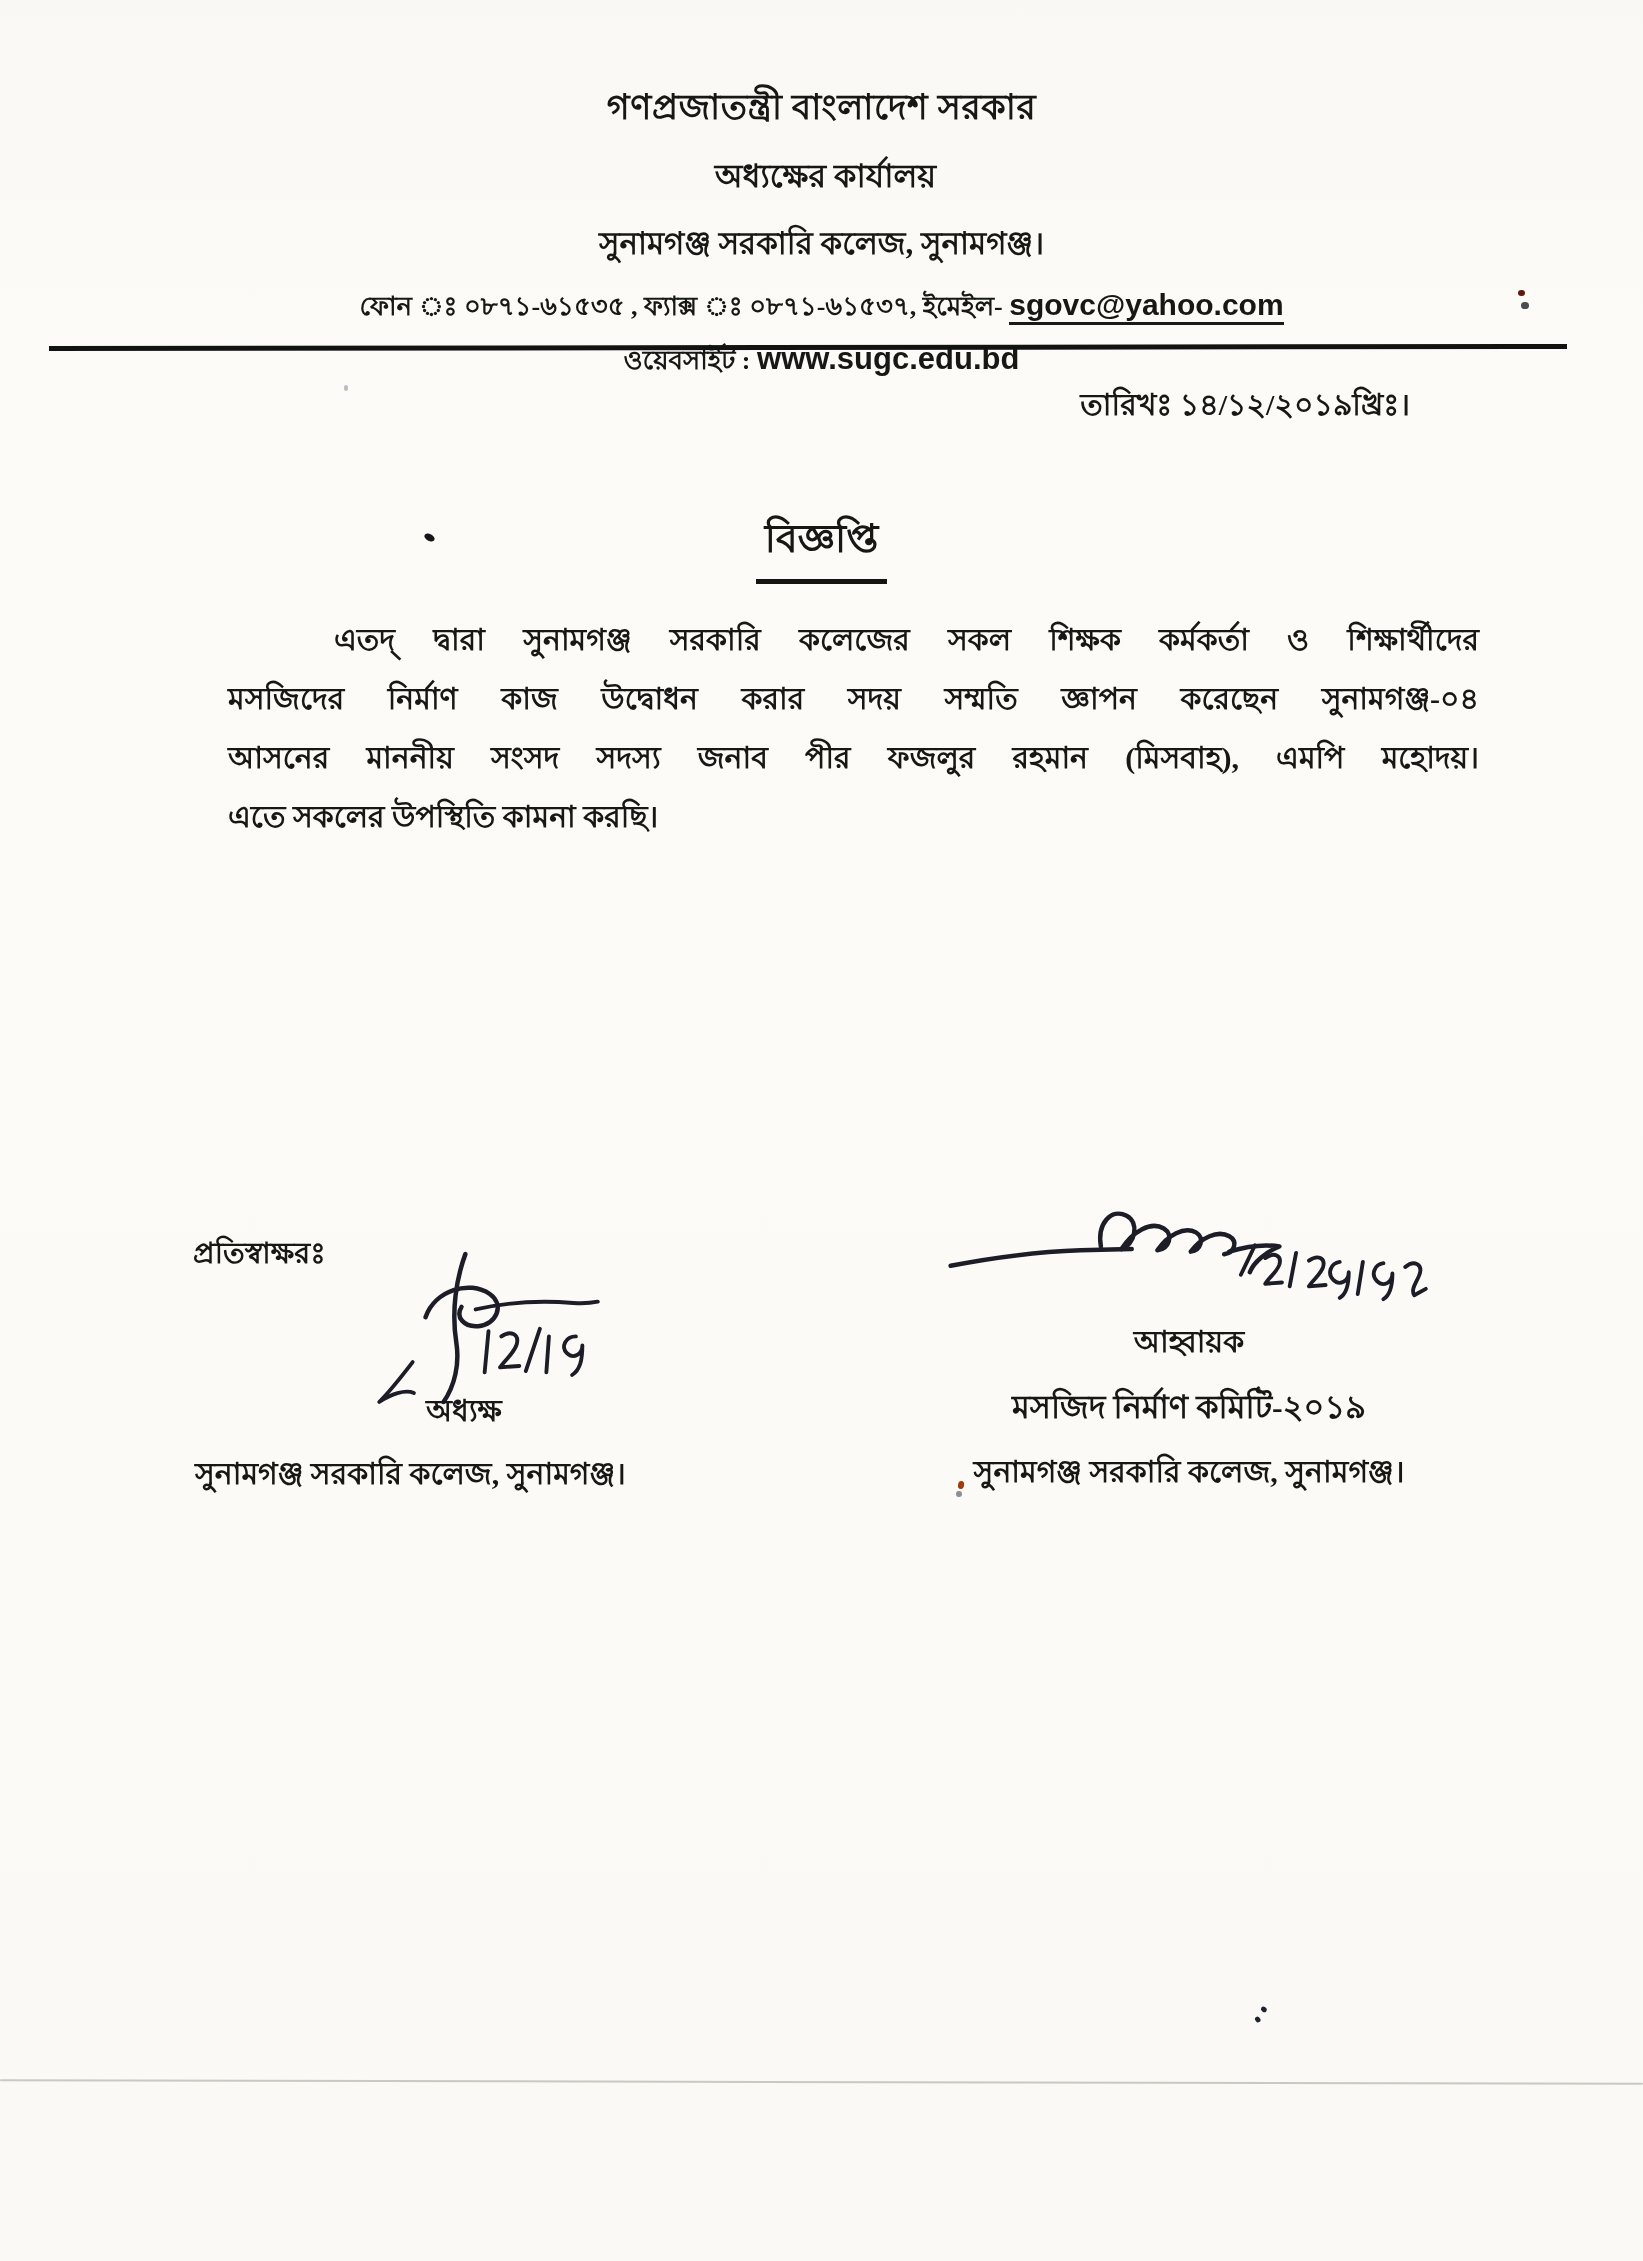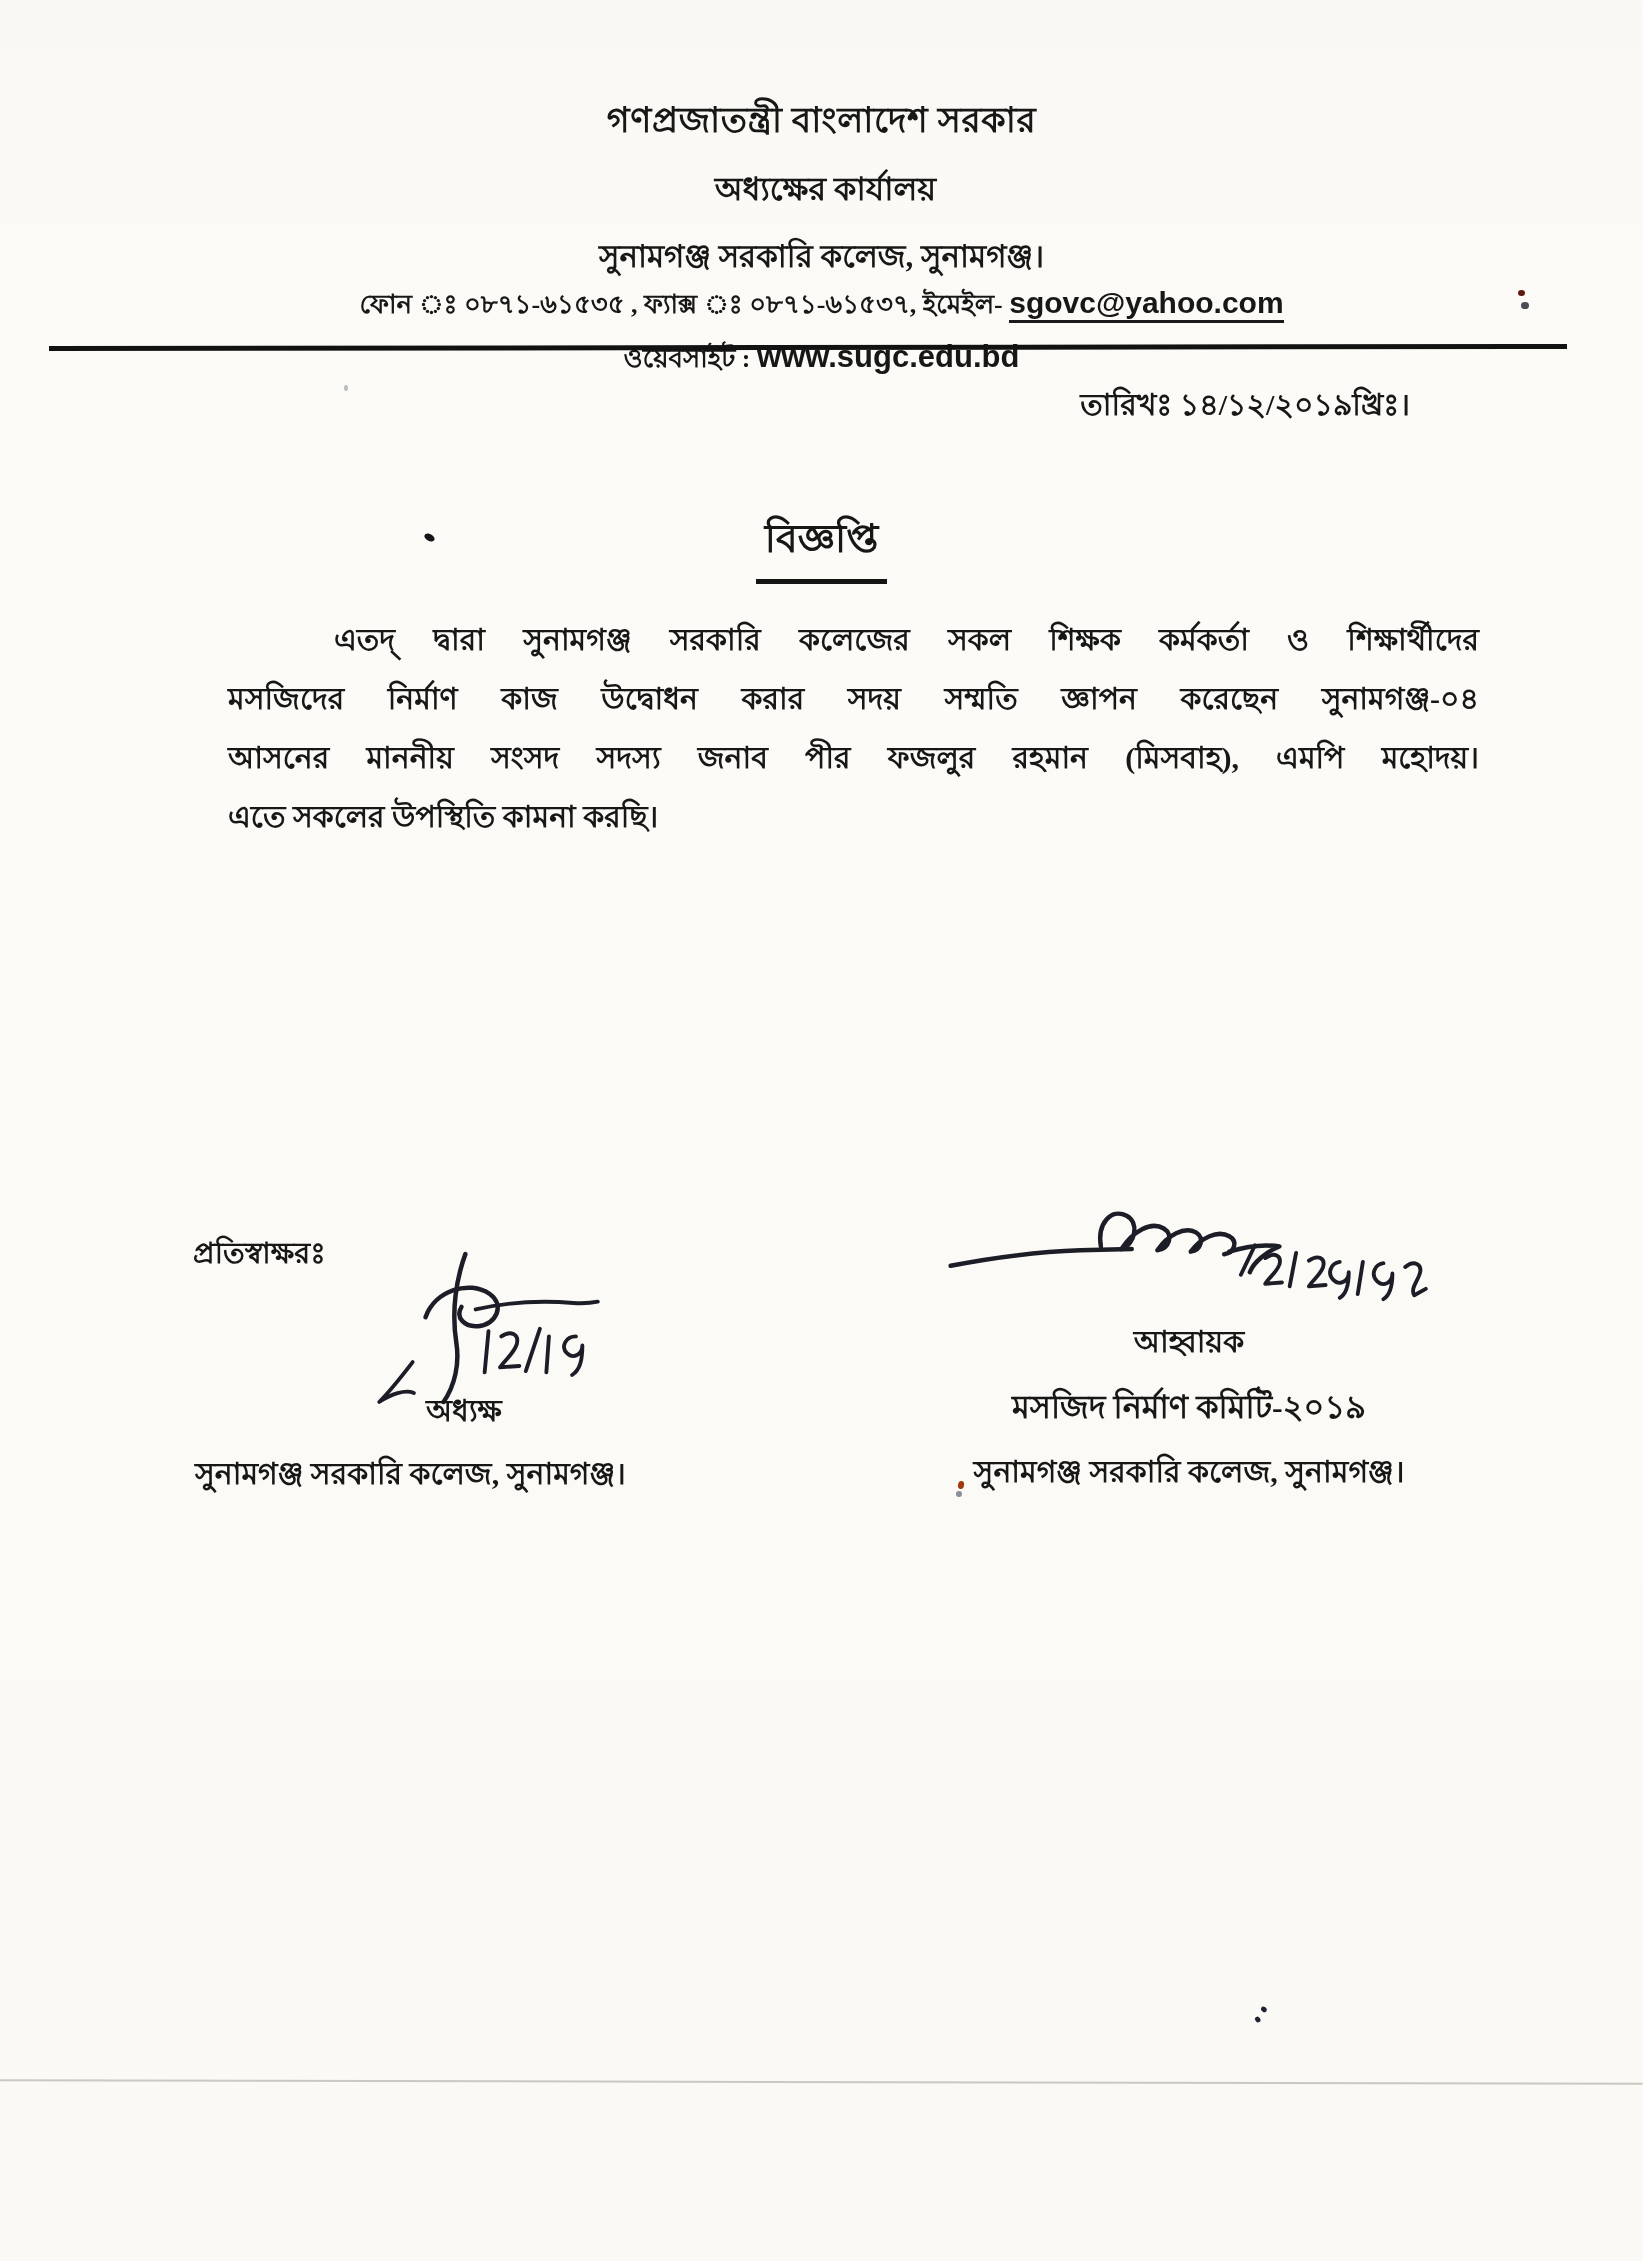--- a/index.html
+++ b/index.html
@@ -19,30 +19,30 @@
   .paper-shade {
     position: absolute;
     inset: 0;
     background: linear-gradient(180deg, rgba(244,243,238,.35) 0%, rgba(255,255,255,0) 18%, rgba(246,245,240,.3) 100%);
     pointer-events: none;
   }
 
   
   .letterhead {
     position: absolute;
-    top: 93px;
+    top: 80px;
     left: 0;
     width: 100%;
     text-align: center;
     font-weight: bold;
   }
   .lh-line1 { font-size: 35px; letter-spacing: 0.6px; }
   .lh-line2 { font-size: 32px; margin-top: 11.6px; padding-left: 8px; }
   .lh-line3 { font-size: 31px; margin-top: 14px; }
-  .lh-contact { font-size: 26px; margin-top: 0; }
+  .lh-contact { font-size: 26px; margin-top: 15px; }
   .lh-email {
     font-family: "Liberation Sans", sans-serif;
     font-size: 30px;
     font-weight: bold;
     border-bottom: 3.2px solid #1a1a1a;
     padding-bottom: 1.3px;
   }
   .lh-web { font-size: 26px; margin-top: 10.3px; }
   .lh-site {
     font-family: "Liberation Sans", sans-serif;

